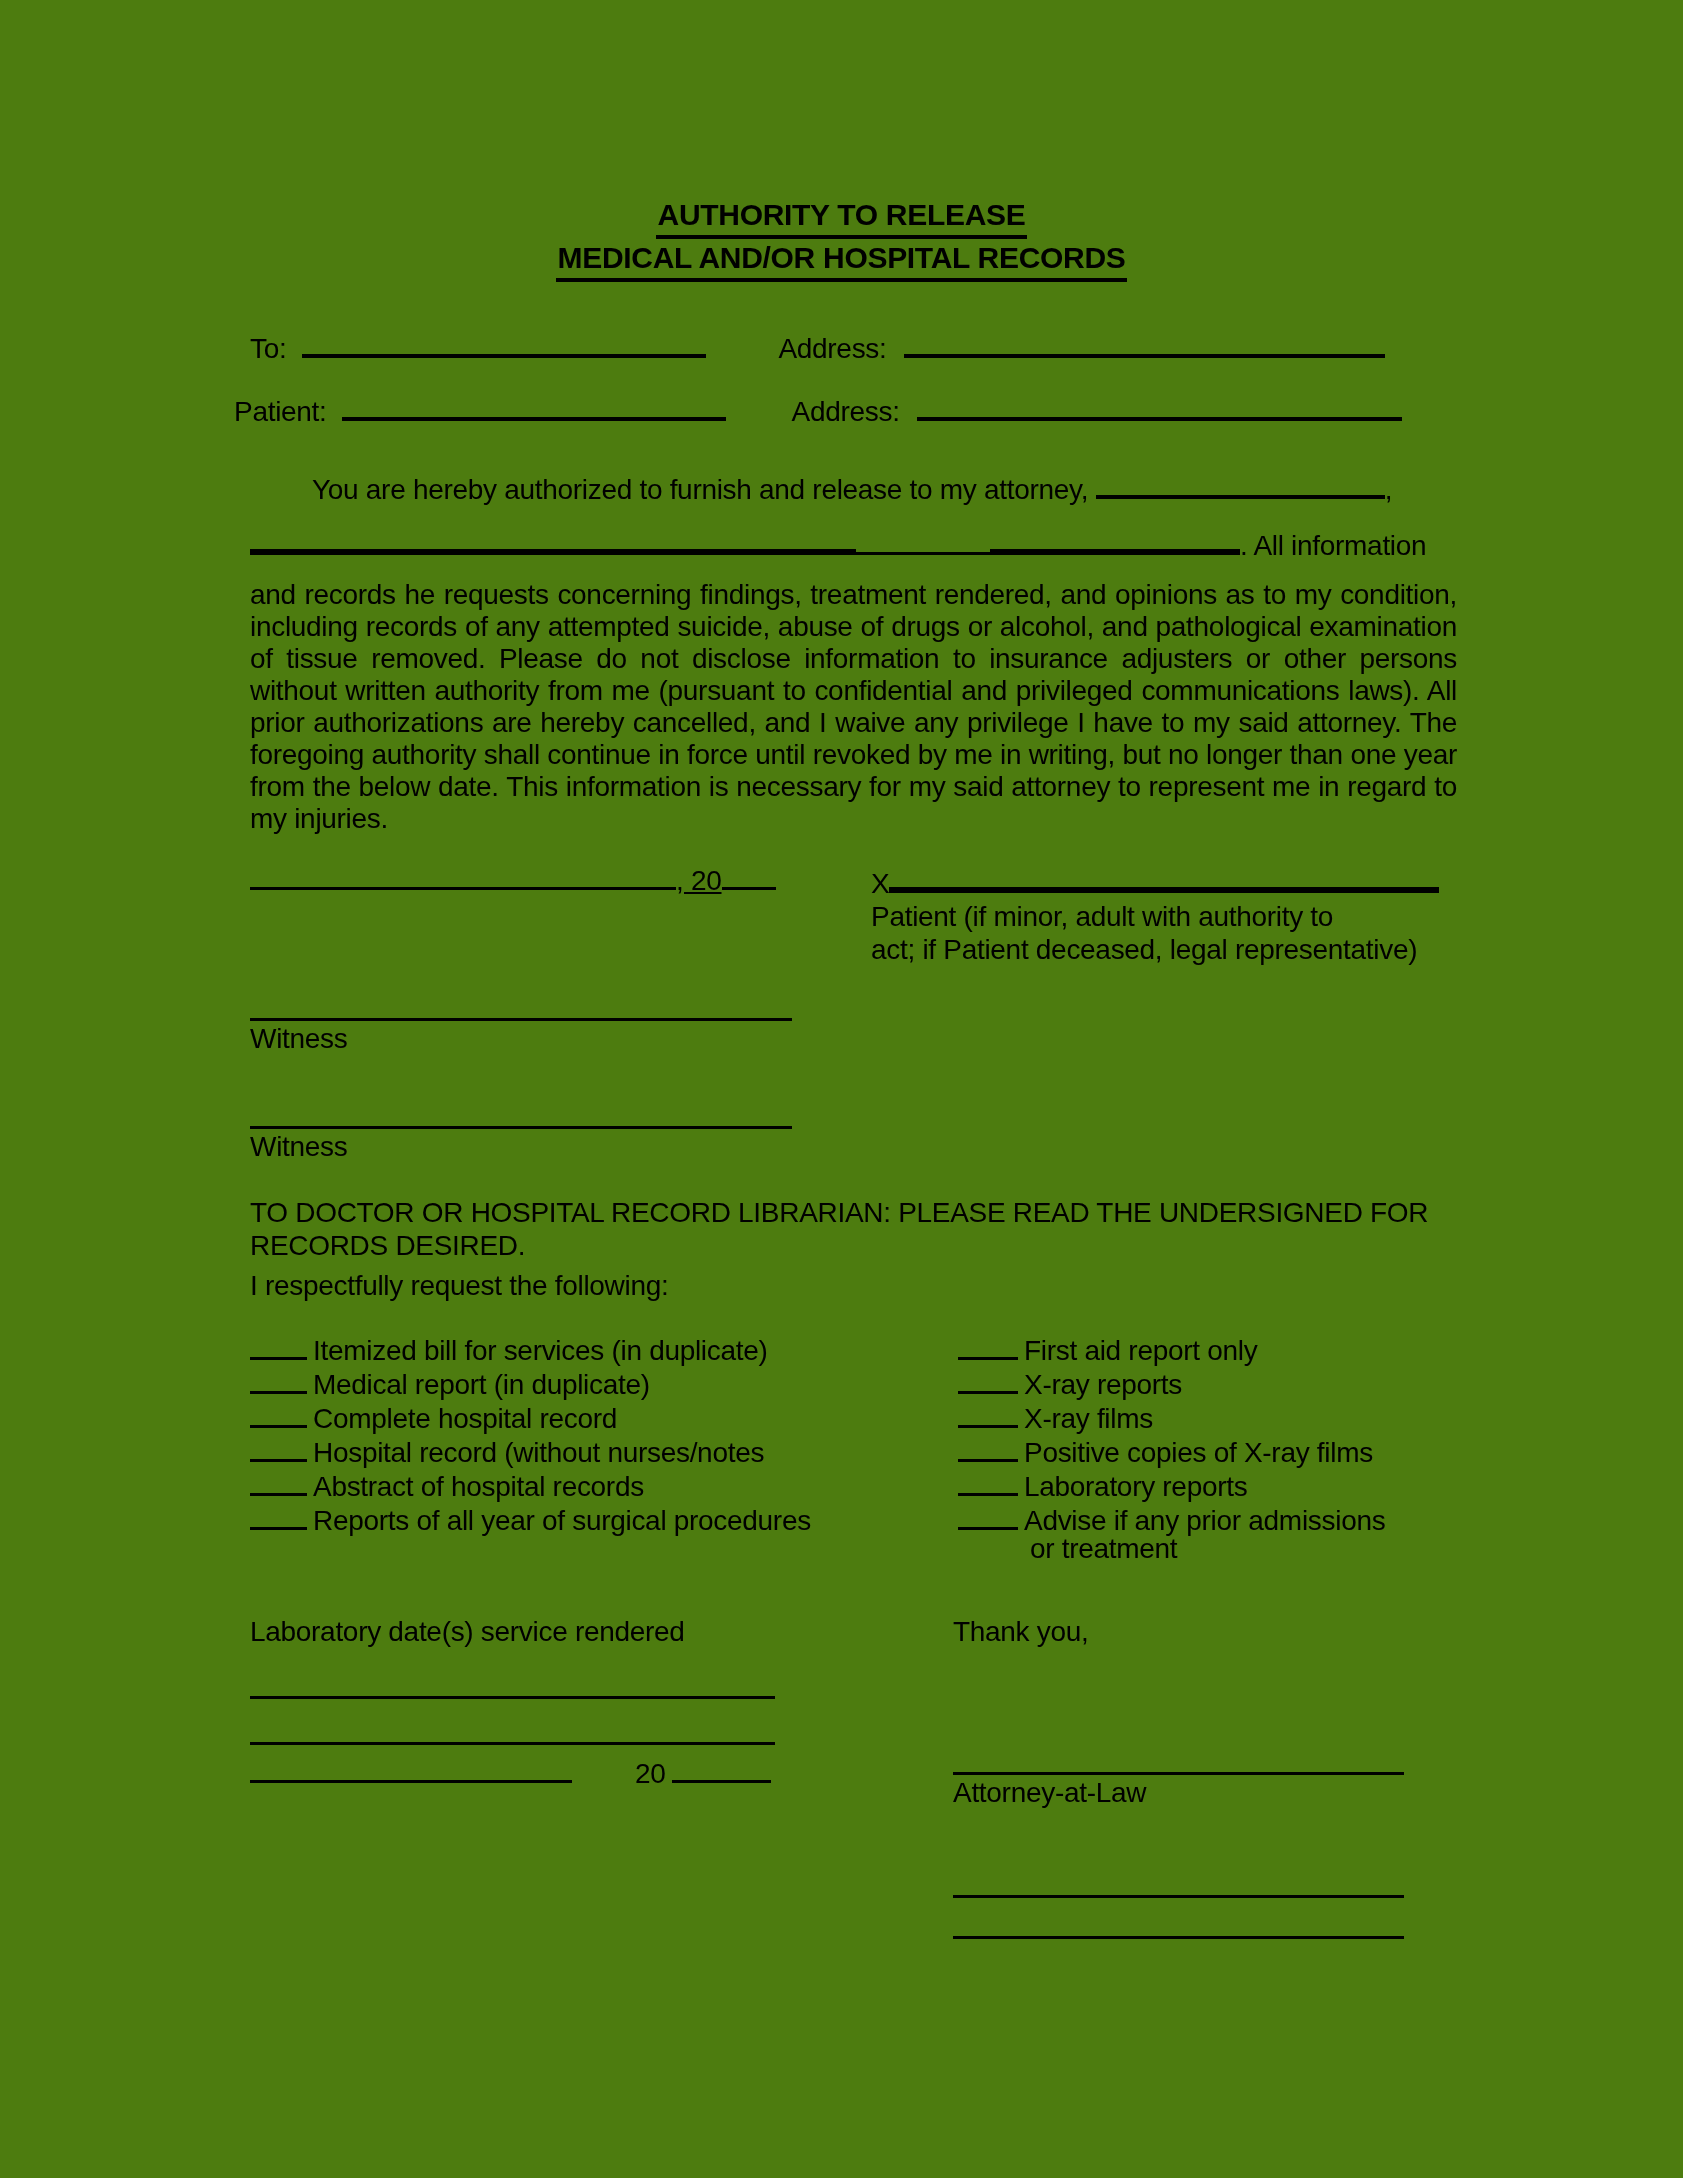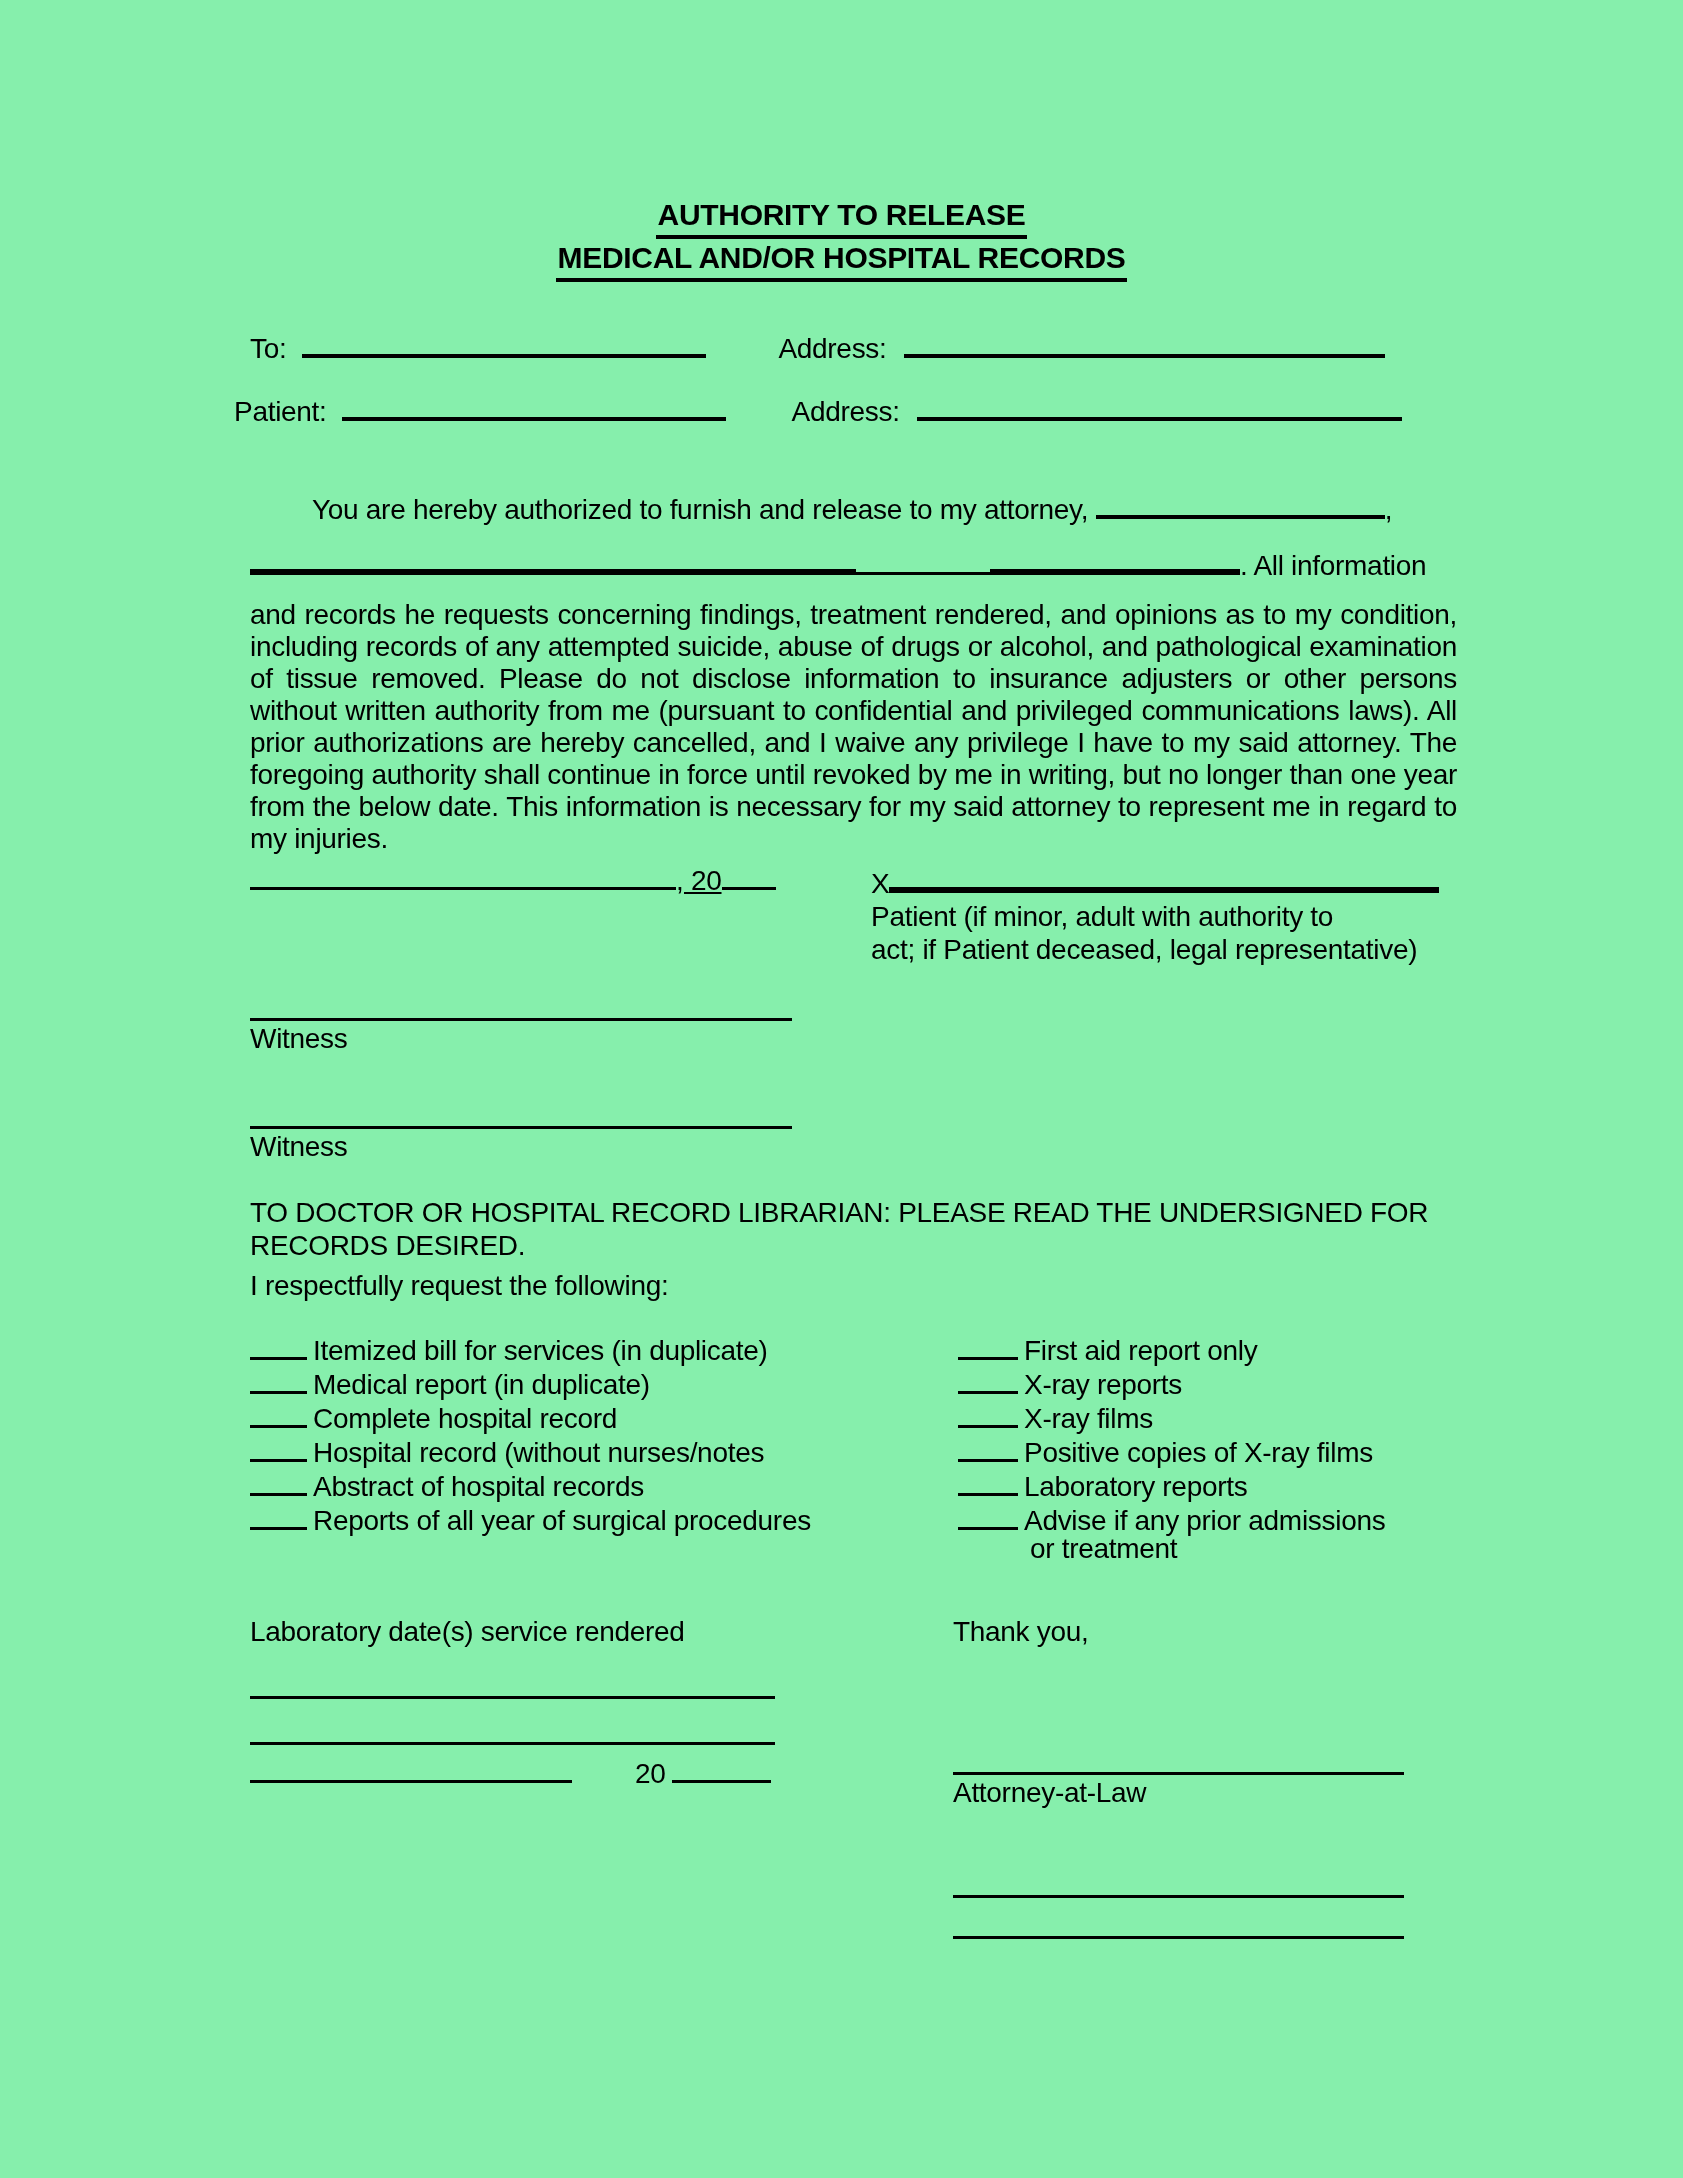--- a/index.html
+++ b/index.html
@@ -1,19 +1,19 @@
 <!DOCTYPE html>
 <html><head>
 <meta charset="utf-8">
 <style>
   html,body{margin:0;padding:0;background:#e8e8e8;}
   .page{
     position:relative;
     width:1683px;height:2178px;
-    background:#86efac;
+    background:#4d7c0f;
     color:#000;
     font-family:"Liberation Sans","DejaVu Sans",sans-serif;
     font-size:28px;
     line-height:32px;
     letter-spacing:-0.3px;
     margin:0 auto;
     overflow:hidden;
   }
   .abs{position:absolute;}
   .blank{
@@ -26,21 +26,21 @@
   .blank.thick{border-bottom-width:6px;}
   .wline{border-bottom:3px solid #000;height:33px;}
   
   #title{top:196px;left:0;width:1683px;text-align:center;font-weight:bold;font-size:30px;}
   #title .tline{display:block;line-height:38px;}
   #title .tline span{display:inline-block;border-bottom:4px solid #000;padding:0 2px 1px 2px;}
   
   #row-to{top:326px;left:250px;width:1228px;white-space:nowrap;}
   #row-patient{top:389px;left:234px;width:1228px;white-space:nowrap;}
   
-  #para{top:487px;left:250px;width:1207px;}
+  #para{top:467px;left:250px;width:1207px;}
   .para-line1{white-space:nowrap;}
   .para-line1 .indent{display:inline-block;width:62px;}
   .para-line2{margin-top:15px;margin-bottom:16px;white-space:nowrap;line-height:34px;}
   .para-body{text-align:justify;}
   
   #sig-left{top:859px;left:250px;white-space:nowrap;line-height:33px;text-decoration:underline;}
   #sig-right{top:859px;left:871px;width:584px;line-height:33px;}
   #sig-right .xrow{white-space:nowrap;}
   
   #witness1{top:985px;left:250px;width:542px;}

